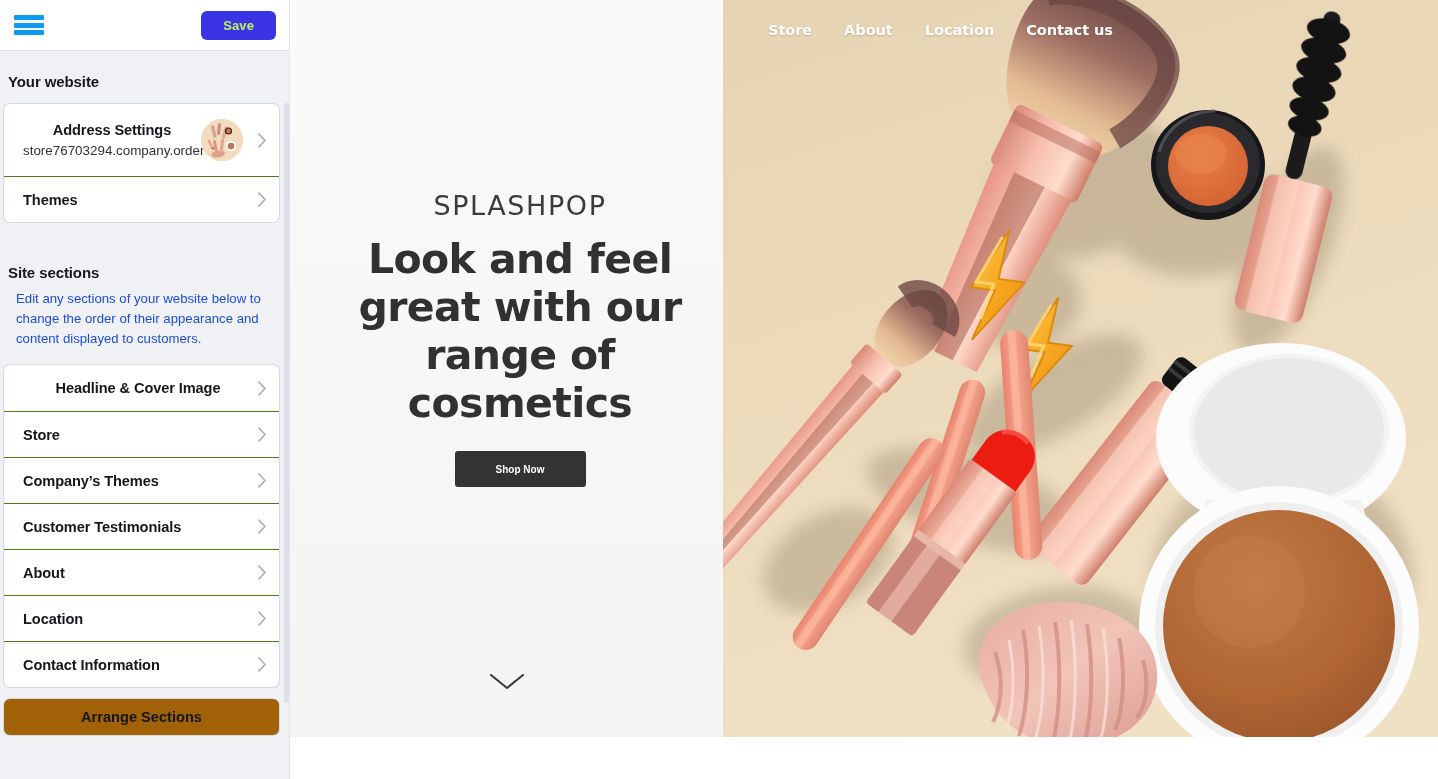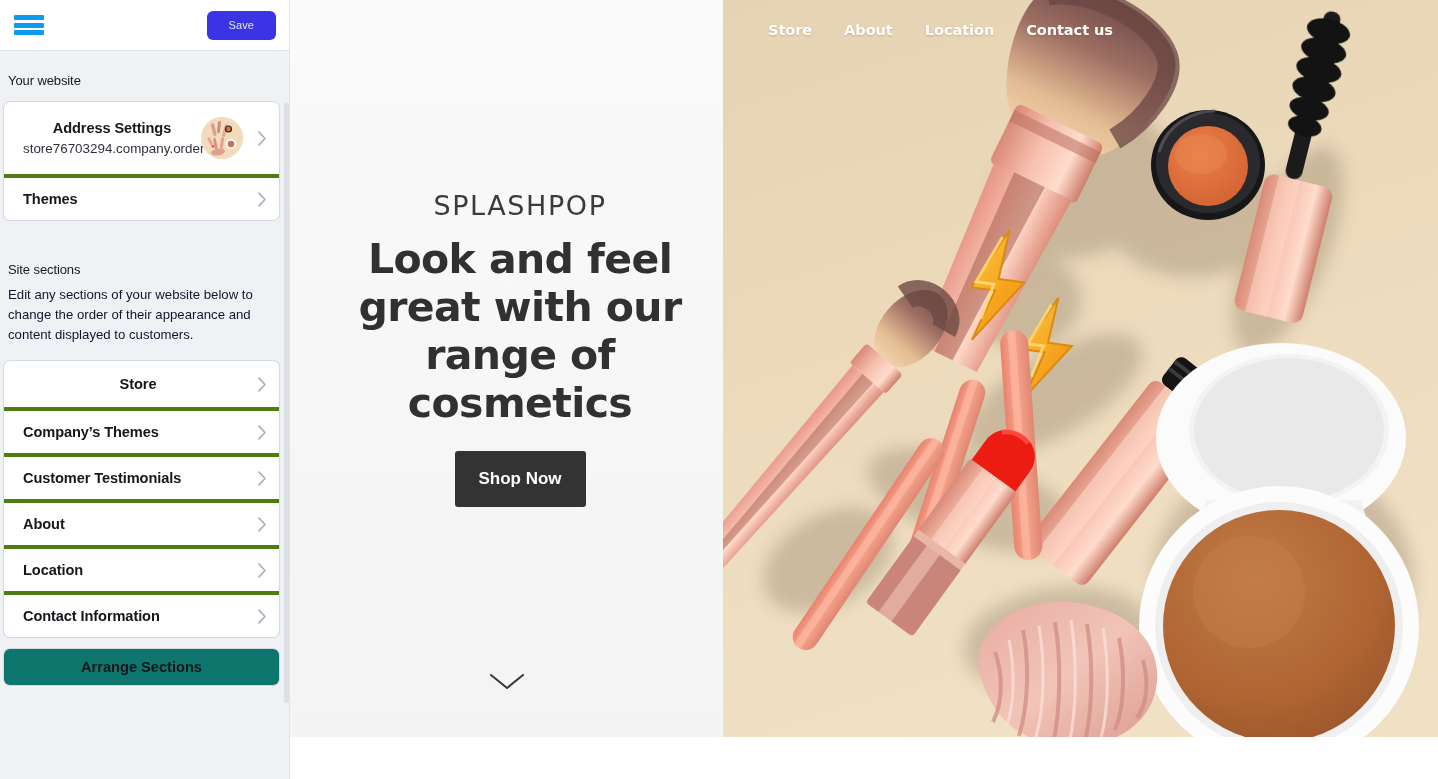--- a/index.html
+++ b/index.html
@@ -30,56 +30,56 @@
   .hamburger {
     width: 30px; height: 22px;
     display: flex; flex-direction: column; justify-content: space-between;
     cursor: pointer; padding: 1px 0;
   }
   .hamburger span {
     display: block; height: 5px; width: 30px;
     background: #0b9cf0; border-radius: 1px;
   }
   .save-btn {
-    background: #3a34e4; color: #e5e5e5;
+    background: #3a34e4; color: #bef264;
     border: none; border-radius: 6px;
-    font-size: 11px; font-weight: normal;
+    font-size: 13px; font-weight: bold;
     padding: 0 22px; height: 29px;
     line-height: 29px;
     font-family: "Liberation Sans", sans-serif;
     cursor: pointer; letter-spacing: .1px;
   }
 
   .sidebar-scroll {
     flex: 1 1 auto; overflow-y: auto; position: relative;
     padding-bottom: 8px;
   }
 
   .section-title {
-    font-size: 13px; font-weight: normal; color: #16181d;
+    font-size: 15px; font-weight: bold; color: #16181d;
     padding: 22px 0 0 8px; letter-spacing: -.1px;
   }
   .section-desc {
-    font-size: 13.2px; color: #0f172a; line-height: 20px;
-    padding: 8px 14px 0 8px;
+    font-size: 13.2px; color: #1d4ed8; line-height: 20px;
+    padding: 8px 14px 0 16px;
   }
 
   .card {
     background: #ffffff; margin: 14px 11px 0 4px;
     border-radius: 6px;
     box-shadow: 0 0 0 1px rgba(190,196,210,.55);
     overflow: hidden;
   }
   .card.tight { margin-top: 16px; }
 
   .row {
     display: flex; align-items: center;
     padding: 0 10px 0 19px;
     min-height: 46px;
-    border-top: 4px solid #4d7c0f;
+    border-top: 1px solid #4d7c0f;
     cursor: pointer; position: relative;
   }
   .row:first-child { border-top: none; text-align: center; }
   .row .row-main { flex: 1 1 auto; min-width: 0; }
   .row-title {
     font-size: 14.6px; font-weight: bold; color: #15171c;
     letter-spacing: -.1px;
   }
   .row-sub {
     font-size: 13.4px; color: #2e323a; margin-top: 5px;
@@ -95,21 +95,21 @@
   .thumb svg { display: block; width: 42px; height: 42px; }
 
   .chev {
     flex: 0 0 14px; width: 14px; height: 20px;
     display: flex; align-items: center; justify-content: center;
     margin-left: 2px;
   }
   .chev svg { display: block; }
 
   .arrange-btn {
-    background: #0f766e; margin: 12px 11px 0 4px;
+    background: #a16207; margin: 12px 11px 0 4px;
     border-radius: 6px; height: 36px;
     box-shadow: 0 0 0 1px rgba(190,196,210,.55);
     display: flex; align-items: center; justify-content: center;
     font-size: 14.6px; font-weight: bold; color: #15171c;
     cursor: pointer;
   }
 
   .sb-scrollbar {
     position: absolute; right: 1px; top: 52px; width: 5px;
     height: 600px; border-radius: 3px; background: rgba(150,158,175,.22);
@@ -143,22 +143,22 @@
   .headline {
     margin-top: 14px; width: 330px; text-align: center;
     font-size: 41px; line-height: 48px; font-weight: bold;
     color: #31312f; letter-spacing: -.6px;
     font-family: "DejaVu Sans", sans-serif;
   }
   .shop-btn {
     margin-top: 24px;
     background: #333333; color: #ffffff;
     border: none; border-radius: 3px;
-    width: 131px; height: 56px;
-    font-size: 17px; font-weight: bold;
+    width: 131px; height: 36px;
+    font-size: 10px; font-weight: bold;
     font-family: "Liberation Sans", sans-serif;
     cursor: pointer;
   }
   .scroll-chev {
     position: absolute; left: 50%; transform: translateX(-50%);
     top: 673px;
   }
 
   .hero-img {
     flex: 1 1 auto; height: 737px; position: relative; overflow: hidden;
@@ -244,20 +244,30 @@
         </div>
 
       </div>
 
       <div class="section-title" style="padding-top:42px">Site sections</div>
       <div class="section-desc">Edit any sections of your website below to change the order of their appearance and content displayed to customers.</div>
 
       <div class="card tight">
         <div class="row">
           <div class="row-main">
+            <div class="row-title">Headline &amp; Cover Image</div>
+          </div>
+          <span class="chev">
+            <svg width="9" height="15" viewBox="0 0 9 15">
+                <path d="M1 1.2 L7 7.5 L1 13.8" fill="none" stroke="#aab0bd" stroke-width="1.7" stroke-linecap="round" stroke-linejoin="round"></path>
+              </svg>
+          </span>
+        </div>
+        <div class="row">
+          <div class="row-main">
             <div class="row-title">Store</div>
           </div>
           <span class="chev">
             <svg width="9" height="15" viewBox="0 0 9 15">
                 <path d="M1 1.2 L7 7.5 L1 13.8" fill="none" stroke="#aab0bd" stroke-width="1.7" stroke-linecap="round" stroke-linejoin="round"></path>
               </svg>
           </span>
         </div>
         <div class="row">
           <div class="row-main">

